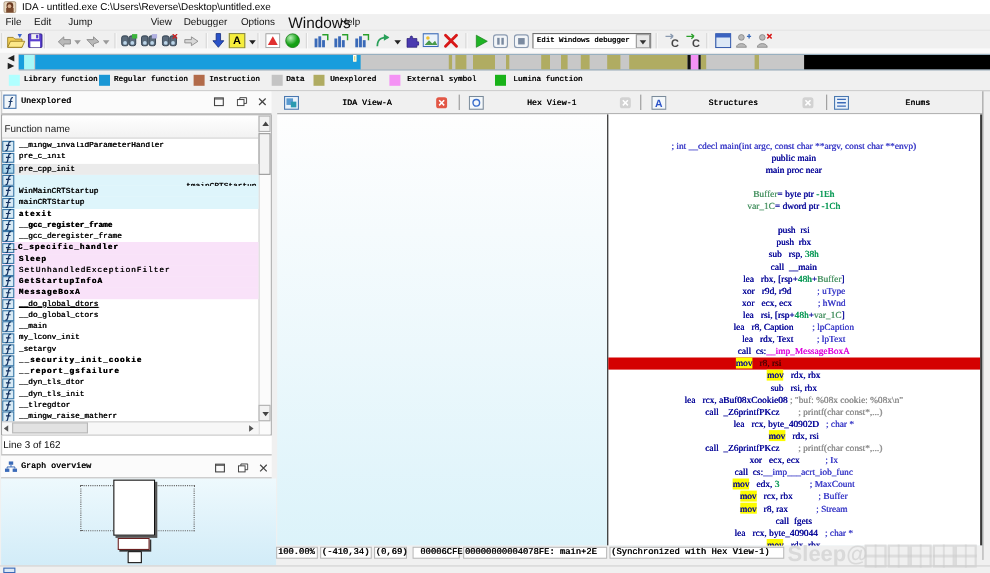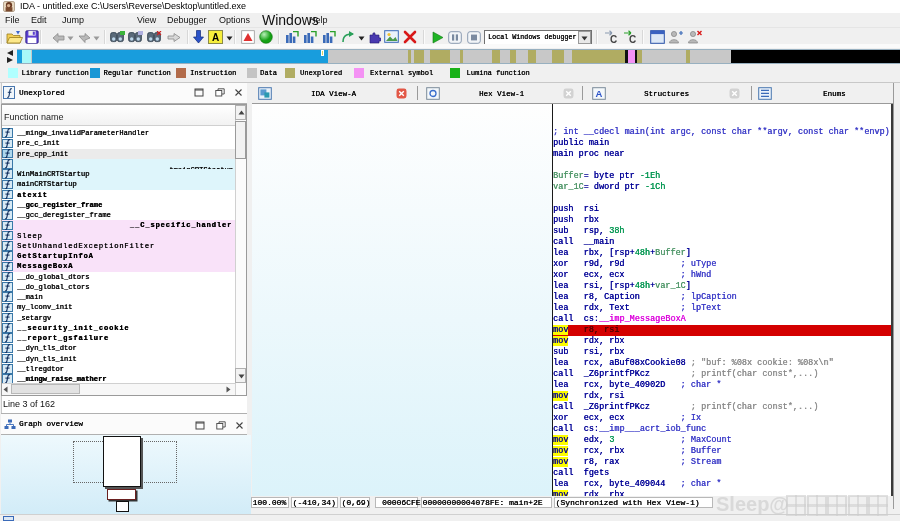--- a/index.html
+++ b/index.html
@@ -1,19 +1,19 @@
 <!DOCTYPE html>
 <html><head><meta charset="utf-8"><style>
 html,body{margin:0;padding:0;}
 body{width:900px;height:521px;position:relative;overflow:hidden;background:#f0f0f0;
  font-family:"Liberation Sans",sans-serif;}
 div{position:absolute;box-sizing:border-box;}
 .mono{font-family:"Liberation Mono",monospace;white-space:pre;text-shadow:0.35px 0 0 currentColor;}
 .sans{font-family:"Liberation Sans",sans-serif;white-space:pre;}
-.code{font-family:Liberation Mono, monospace;font-size:8.5px;line-height:11px;white-space:pre;color:#000096;text-shadow:0.3px 0 0 currentColor;}
+.code{font-family:Liberation Serif, serif;font-size:8.5px;line-height:11px;white-space:pre;color:#000096;text-shadow:0.3px 0 0 currentColor;text-align:center;}
 .nv{color:#000096}.ind{color:#3c3cc8}.gy{color:#8c8c8c}.gr{color:#009650}
 .vr{color:#4e9668}.mg{color:#dc00dc}
 .yw{background:#fcfc00;}
 svg{position:absolute;display:block;}
 </style></head><body>
 <div style="left:0px;top:0px;width:900px;height:13px;background:#ffffff;"></div>
 <svg style="left:3px;top:1px" width="12" height="11" viewBox="0 0 12 11">
     <rect x="0.5" y="0.5" width="11" height="10" rx="1.5" fill="#e8d8c0" stroke="#907860" stroke-width="0.6"></rect>
     <circle cx="6" cy="4.2" r="3.1" fill="#6a3a22"></circle>
     <rect x="2.6" y="6.2" width="6.8" height="4.2" fill="#7a4a2e"></rect>
@@ -147,21 +147,21 @@
 <svg style="left:448px;top:31px" width="14" height="13" viewBox="0 0 14 13">
     <rect x="0.7" y="0.7" width="12.6" height="11.6" rx="2.4" fill="#f2f5f8" stroke="#8a9ab0" stroke-width="1"></rect>
     <rect x="4" y="3.4" width="2.2" height="6.2" fill="#7a8aa0"></rect>
     <rect x="7.8" y="3.4" width="2.2" height="6.2" fill="#7a8aa0"></rect>
   </svg>
 <svg style="left:467px;top:31px" width="14" height="13" viewBox="0 0 14 13">
     <rect x="0.7" y="0.7" width="12.6" height="11.6" rx="2.4" fill="#f2f5f8" stroke="#8a9ab0" stroke-width="1"></rect>
     <rect x="4" y="3.6" width="6" height="5.8" fill="#7a8aa0"></rect>
   </svg>
 <div style="left:484px;top:30px;width:108px;height:15px;background:#ffffff;border:1px solid #707070;"></div>
-<div class="mono" style="left:488px;top:31px;width:90px;height:13px;font-size:6.7px;line-height:13px;color:#000;overflow:hidden;">Local Windows debugger</div>
+<div class="mono" style="left:488px;top:31px;width:90px;height:13px;font-size:6.7px;line-height:13px;color:#000;overflow:hidden;">Edit Windows debugger</div>
 <div style="left:578px;top:31px;width:13px;height:13px;background:#e8e8e8;border:1px solid #9a9a9a;"></div>
 <svg style="left:581px;top:36px" width="7" height="5" viewBox="0 0 7 5">
     <path d="M0.5 0.5 L6.5 0.5 L3.5 4.5 Z" fill="#333"></path>
   </svg>
 <div style="left:596px;top:30px;width:2px;height:15px;border-left:1px solid #d8d8d8;border-right:1px solid #fbfbfb;"></div>
 <svg style="left:603px;top:30px" width="15" height="14" viewBox="0 0 15 14">
     <path d="M2 3 L9 3 M9 3 L6.5 0.8 M9 3 L6.5 5.2" stroke="#8a9ab0" stroke-width="1.2" fill="none"></path>
     <text x="7" y="13" font-size="10" font-weight="bold" fill="#444" font-family="Liberation Sans">C</text>
   </svg>
 <svg style="left:622px;top:30px" width="15" height="14" viewBox="0 0 15 14">
@@ -353,28 +353,28 @@
     <path d="M8.1 0.7 C6.6 0.5 6.1 1.3 5.9 2.4 L4.9 7.2 C4.6 8.6 4.0 9.2 2.9 9.0" fill="none" stroke="#122f5e" stroke-width="1.15"></path>
     <path d="M3.4 4.1 L7.6 4.1" stroke="#122f5e" stroke-width="1.05"></path>
   </svg>
 <div class="mono" style="left:17px;top:211.2px;width:216px;height:9px;font-size:7.1px;line-height:9px;color:#000;font-weight:normal;overflow:hidden;">__gcc_deregister_frame</div>
 <div style="left:2px;top:220.25px;width:233px;height:10.25px;background:#f9e2f9;"></div>
 <div style="left:2px;top:220.65px;width:11px;height:9.4px;background:#d8eaf5;border:1px solid #3a78a8;overflow:hidden;"></div>
 <svg style="left:2px;top:220.65px" width="11" height="9.4" viewBox="0 0 11 9.4">
     <path d="M8.1 0.7 C6.6 0.5 6.1 1.3 5.9 2.4 L4.9 7.2 C4.6 8.6 4.0 9.2 2.9 9.0" fill="none" stroke="#122f5e" stroke-width="1.15"></path>
     <path d="M3.4 4.1 L7.6 4.1" stroke="#122f5e" stroke-width="1.05"></path>
   </svg>
-<div class="mono" style="left:16px;top:221.45px;width:216px;height:9px;font-size:7.1px;line-height:9px;color:#000;font-weight:bold;letter-spacing:0.85px;overflow:hidden;text-align:right;">__C_specific_handler</div>
+<div class="mono" style="left:6px;top:221.45px;width:216px;height:9px;font-size:7.1px;line-height:9px;color:#000;font-weight:bold;letter-spacing:0.85px;overflow:hidden;">__C_specific_handler</div>
 <div style="left:2px;top:230.5px;width:233px;height:10.25px;background:#f9e2f9;"></div>
 <div style="left:2px;top:230.9px;width:11px;height:9.4px;background:#d8eaf5;border:1px solid #3a78a8;overflow:hidden;"></div>
 <svg style="left:2px;top:230.9px" width="11" height="9.4" viewBox="0 0 11 9.4">
     <path d="M8.1 0.7 C6.6 0.5 6.1 1.3 5.9 2.4 L4.9 7.2 C4.6 8.6 4.0 9.2 2.9 9.0" fill="none" stroke="#122f5e" stroke-width="1.15"></path>
     <path d="M3.4 4.1 L7.6 4.1" stroke="#122f5e" stroke-width="1.05"></path>
   </svg>
-<div class="mono" style="left:17px;top:231.7px;width:216px;height:9px;font-size:7.1px;line-height:9px;color:#000;font-weight:normal;letter-spacing:0.85px;overflow:hidden;">Sleep</div>
+<div class="mono" style="left:17px;top:231.7px;width:216px;height:9px;font-size:7.1px;line-height:9px;color:#000;font-weight:bold;letter-spacing:0.85px;overflow:hidden;">Sleep</div>
 <div style="left:2px;top:240.75px;width:233px;height:10.25px;background:#f9e2f9;"></div>
 <div style="left:2px;top:241.15px;width:11px;height:9.4px;background:#d8eaf5;border:1px solid #3a78a8;overflow:hidden;"></div>
 <svg style="left:2px;top:241.15px" width="11" height="9.4" viewBox="0 0 11 9.4">
     <path d="M8.1 0.7 C6.6 0.5 6.1 1.3 5.9 2.4 L4.9 7.2 C4.6 8.6 4.0 9.2 2.9 9.0" fill="none" stroke="#122f5e" stroke-width="1.15"></path>
     <path d="M3.4 4.1 L7.6 4.1" stroke="#122f5e" stroke-width="1.05"></path>
   </svg>
 <div class="mono" style="left:17px;top:241.95px;width:216px;height:9px;font-size:7.1px;line-height:9px;color:#000;font-weight:normal;letter-spacing:0.85px;overflow:hidden;">SetUnhandledExceptionFilter</div>
 <div style="left:2px;top:251.0px;width:233px;height:10.25px;background:#f9e2f9;"></div>
 <div style="left:2px;top:251.4px;width:11px;height:9.4px;background:#d8eaf5;border:1px solid #3a78a8;overflow:hidden;"></div>
 <svg style="left:2px;top:251.4px" width="11" height="9.4" viewBox="0 0 11 9.4">
@@ -387,21 +387,21 @@
 <svg style="left:2px;top:261.65px" width="11" height="9.4" viewBox="0 0 11 9.4">
     <path d="M8.1 0.7 C6.6 0.5 6.1 1.3 5.9 2.4 L4.9 7.2 C4.6 8.6 4.0 9.2 2.9 9.0" fill="none" stroke="#122f5e" stroke-width="1.15"></path>
     <path d="M3.4 4.1 L7.6 4.1" stroke="#122f5e" stroke-width="1.05"></path>
   </svg>
 <div class="mono" style="left:17px;top:262.45px;width:216px;height:9px;font-size:7.1px;line-height:9px;color:#000;font-weight:bold;letter-spacing:0.85px;overflow:hidden;">MessageBoxA</div>
 <div style="left:2px;top:271.9px;width:11px;height:9.4px;background:#d8eaf5;border:1px solid #3a78a8;overflow:hidden;"></div>
 <svg style="left:2px;top:271.9px" width="11" height="9.4" viewBox="0 0 11 9.4">
     <path d="M8.1 0.7 C6.6 0.5 6.1 1.3 5.9 2.4 L4.9 7.2 C4.6 8.6 4.0 9.2 2.9 9.0" fill="none" stroke="#122f5e" stroke-width="1.15"></path>
     <path d="M3.4 4.1 L7.6 4.1" stroke="#122f5e" stroke-width="1.05"></path>
   </svg>
-<div class="mono" style="left:17px;top:272.7px;width:216px;height:9px;font-size:7.1px;line-height:9px;color:#000;font-weight:normal;overflow:hidden;">__do_global_dtors</div>
+<div class="mono" style="left:17px;top:272.7px;width:216px;height:9px;font-size:7.1px;line-height:9px;color:#000;font-weight:normal;overflow:hidden;text-decoration:underline;">__do_global_dtors</div>
 <div style="left:2px;top:282.15px;width:11px;height:9.4px;background:#d8eaf5;border:1px solid #3a78a8;overflow:hidden;"></div>
 <svg style="left:2px;top:282.15px" width="11" height="9.4" viewBox="0 0 11 9.4">
     <path d="M8.1 0.7 C6.6 0.5 6.1 1.3 5.9 2.4 L4.9 7.2 C4.6 8.6 4.0 9.2 2.9 9.0" fill="none" stroke="#122f5e" stroke-width="1.15"></path>
     <path d="M3.4 4.1 L7.6 4.1" stroke="#122f5e" stroke-width="1.05"></path>
   </svg>
 <div class="mono" style="left:17px;top:282.95px;width:216px;height:9px;font-size:7.1px;line-height:9px;color:#000;font-weight:normal;overflow:hidden;">__do_global_ctors</div>
 <div style="left:2px;top:292.4px;width:11px;height:9.4px;background:#d8eaf5;border:1px solid #3a78a8;overflow:hidden;"></div>
 <svg style="left:2px;top:292.4px" width="11" height="9.4" viewBox="0 0 11 9.4">
     <path d="M8.1 0.7 C6.6 0.5 6.1 1.3 5.9 2.4 L4.9 7.2 C4.6 8.6 4.0 9.2 2.9 9.0" fill="none" stroke="#122f5e" stroke-width="1.15"></path>
     <path d="M3.4 4.1 L7.6 4.1" stroke="#122f5e" stroke-width="1.05"></path>
@@ -447,21 +447,21 @@
 <svg style="left:2px;top:364.15px" width="11" height="9.4" viewBox="0 0 11 9.4">
     <path d="M8.1 0.7 C6.6 0.5 6.1 1.3 5.9 2.4 L4.9 7.2 C4.6 8.6 4.0 9.2 2.9 9.0" fill="none" stroke="#122f5e" stroke-width="1.15"></path>
     <path d="M3.4 4.1 L7.6 4.1" stroke="#122f5e" stroke-width="1.05"></path>
   </svg>
 <div class="mono" style="left:17px;top:364.95px;width:216px;height:9px;font-size:7.1px;line-height:9px;color:#000;font-weight:normal;overflow:hidden;">__tlregdtor</div>
 <div style="left:2px;top:374.4px;width:11px;height:9.4px;background:#d8eaf5;border:1px solid #3a78a8;overflow:hidden;"></div>
 <svg style="left:2px;top:374.4px" width="11" height="9.4" viewBox="0 0 11 9.4">
     <path d="M8.1 0.7 C6.6 0.5 6.1 1.3 5.9 2.4 L4.9 7.2 C4.6 8.6 4.0 9.2 2.9 9.0" fill="none" stroke="#122f5e" stroke-width="1.15"></path>
     <path d="M3.4 4.1 L7.6 4.1" stroke="#122f5e" stroke-width="1.05"></path>
   </svg>
-<div class="mono" style="left:17px;top:375.2px;width:216px;height:9px;font-size:7.1px;line-height:9px;color:#000;font-weight:bold;overflow:hidden;">__mingw_raise_matherr</div>
+<div class="mono" style="left:17px;top:375.2px;width:216px;height:9px;font-size:7.1px;line-height:9px;color:#000;font-weight:normal;overflow:hidden;">__mingw_raise_matherr</div>
 <div style="left:2px;top:383px;width:233px;height:12px;background:#f7f7f7;border-top:1px solid #d0d0d0;"></div>
 <svg style="left:3px;top:386px" width="5" height="7" viewBox="0 0 5 7">
     <path d="M4.5 0.5 L4.5 6.5 L0.5 3.5 Z" fill="#555"></path>
   </svg>
 <div style="left:11px;top:384px;width:69px;height:10px;background:#e2e2e2;border:1px solid #b8b8b8;"></div>
 <svg style="left:226px;top:386px" width="5" height="7" viewBox="0 0 5 7">
     <path d="M0.5 0.5 L0.5 6.5 L4.5 3.5 Z" fill="#555"></path>
   </svg>
 <div style="left:1px;top:396px;width:246px;height:17px;background:#ffffff;border-left:1px solid #c8c8c8;"></div>
 <div class="sans" style="left:3px;top:399px;width:120px;height:11px;font-size:9px;line-height:11px;color:#111;">Line 3 of 162</div>

